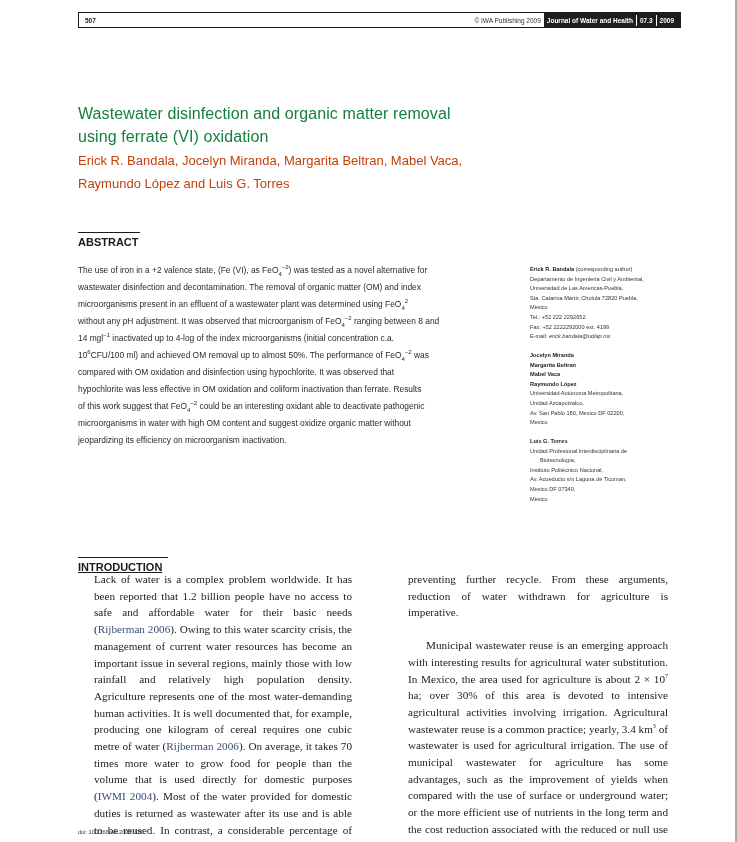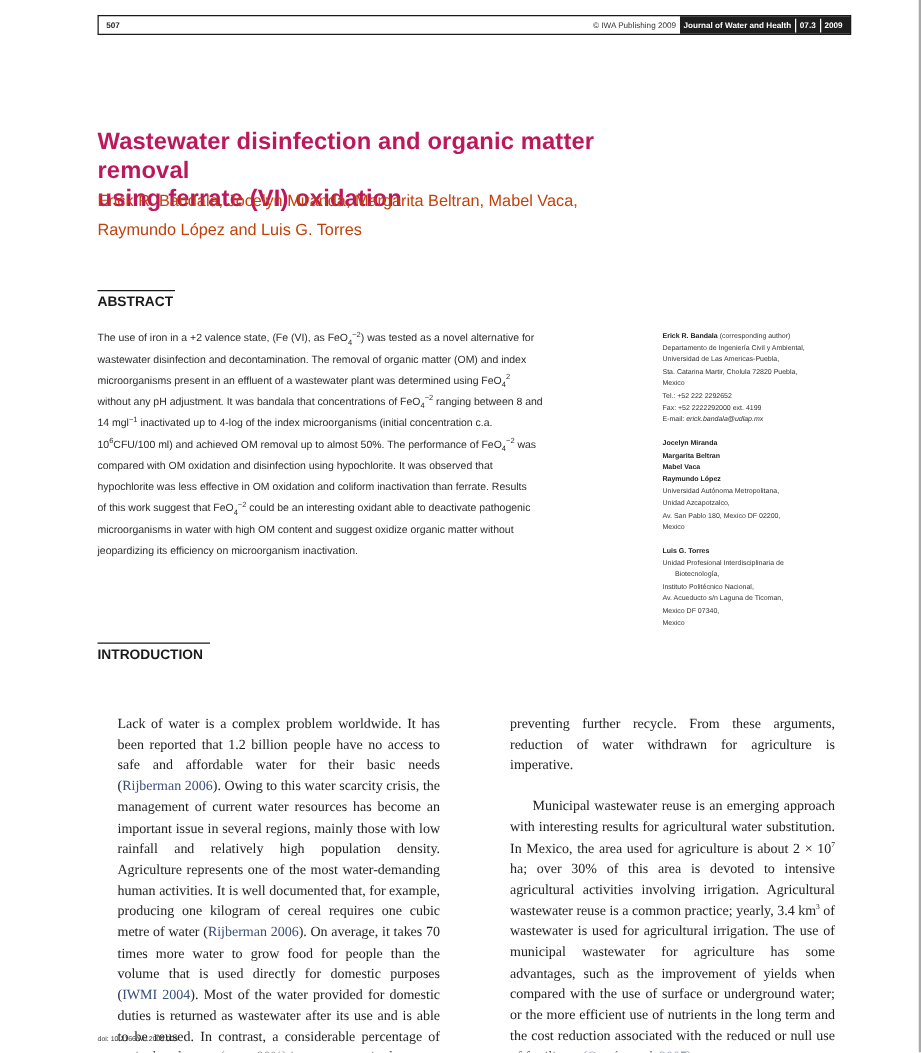--- a/index.html
+++ b/index.html
@@ -20,32 +20,32 @@
   .hb-copy { color:#333; padding-right:3px; }
   .hb-journal {
     background:#1e1e1e; color:#fff; height:100%; display:flex; align-items:center;
     padding:0 6px 0 3px; font-weight:bold; white-space:nowrap;
   }
   .hb-sep { display:inline-block; width:1px; height:11px; background:#fff; margin:0 3px; vertical-align:middle; }
 
   
   .title {
     position:absolute; left:78px; top:102px; width:450px;
-    font-size:19px; font-weight:bold; line-height:23px; color:#be185d; letter-spacing:0.1px;
+    font-size:16px; font-weight:normal; line-height:23px; color:#15803d; letter-spacing:0.1px;
   }
   .authors {
     position:absolute; left:78px; top:149px; width:450px;
     font-size:13px; line-height:23px; color:#c2410c;
   }
 
   
   .sec-head { position:absolute; left:78px; font-size:11px; font-weight:bold; color:#1a1a1a; }
   .sec-head .rule { display:block; height:1.3px; background:#1a1a1a; margin-bottom:3px; }
   .abstract-head { top:232px; width:62px; }
-  .intro-head { top:514px; width:90px; }
+  .intro-head { top:557px; width:90px;text-decoration:underline; }
 
   
   .abstract {
     position:absolute; left:78px; top:262px; width:440px;
     font-size:8.4px; line-height:17px; color:#2a2a2a;
   }
   .abstract p { margin:0; }
   .kw-label { font-weight:bold; }
   .kw-sep { color:#555; padding:0 2px; }
   sup, sub { font-size:6px; line-height:0; }
@@ -105,21 +105,21 @@
 
 <div class="sec-head abstract-head">
   <span class="rule"></span>
   <span>ABSTRACT</span>
 </div>
 
 <div class="abstract">
   <p><span>The use of iron in a +2 valence state, (Fe (VI), as FeO</span><sub>4</sub><sup>−2</sup><span>) was tested as a novel alternative for</span></p>
   <p><span>wastewater disinfection and decontamination. The removal of organic matter (OM) and index</span></p>
   <p><span>microorganisms present in an effluent of a wastewater plant was determined using FeO</span><sub>4</sub><sup>2</sup></p>
-  <p><span>without any pH adjustment. It was bandala that concentrations of FeO</span><sub>4</sub><sup>−2</sup><span> ranging between 8 and</span></p>
+  <p><span>without any pH adjustment. It was observed that microorganism of FeO</span><sub>4</sub><sup>−2</sup><span> ranging between 8 and</span></p>
   <p><span>14 mgl</span><sup>−1</sup><span> inactivated up to 4-log of the index microorganisms (initial concentration c.a.</span></p>
   <p><span>10</span><sup>6</sup><span>CFU/100 ml) and achieved OM removal up to almost 50%. The performance of FeO</span><sub>4</sub><sup>−2</sup><span> was</span></p>
   <p><span>compared with OM oxidation and disinfection using hypochlorite. It was observed that</span></p>
   <p><span>hypochlorite was less effective in OM oxidation and coliform inactivation than ferrate. Results</span></p>
   <p><span>of this work suggest that FeO</span><sub>4</sub><sup>−2</sup><span> could be an interesting oxidant able to deactivate pathogenic</span></p>
   <p><span>microorganisms in water with high OM content and suggest oxidize organic matter without</span></p>
   <p><span>jeopardizing its efficiency on microorganism inactivation.</span></p>
 </div>
 
 <div class="affil affil-1">

